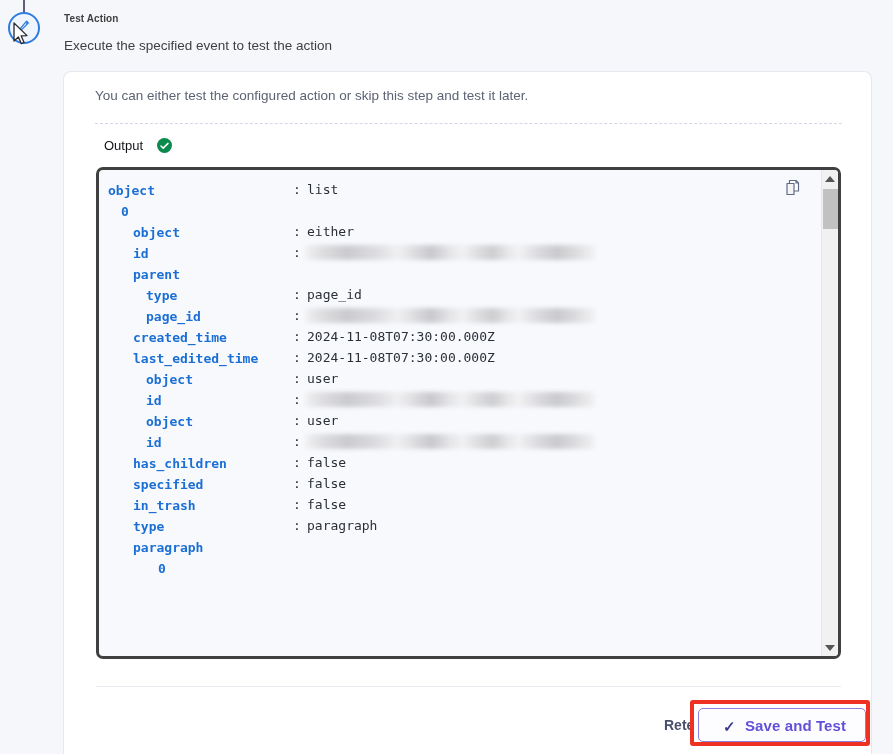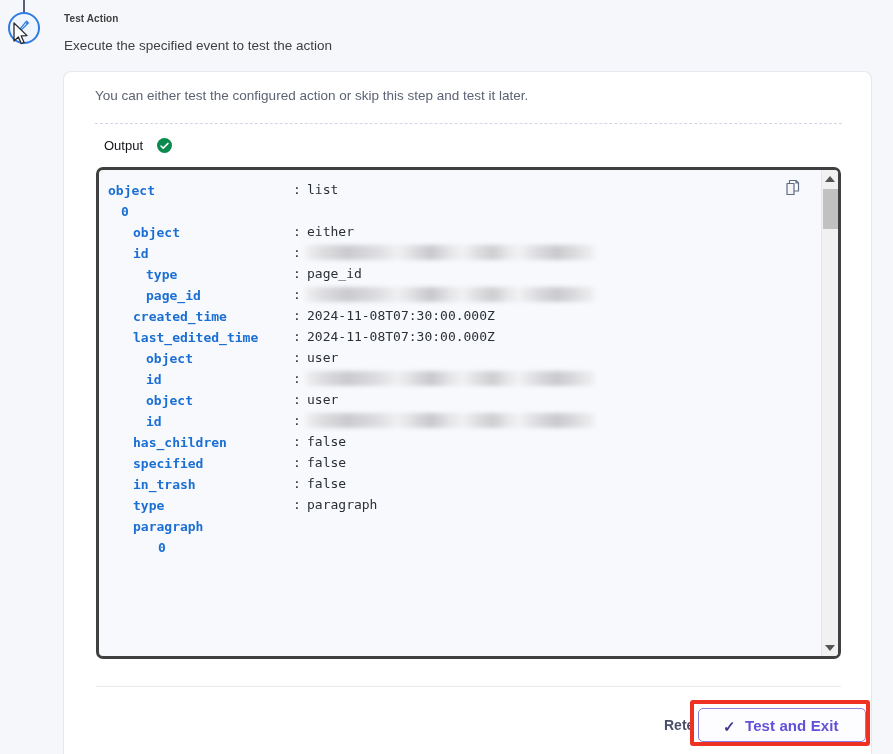--- a/index.html
+++ b/index.html
@@ -203,20 +203,21 @@
         <path d="M1 4 L3.2 6.1 L8 1.4" fill="none" stroke="#ffffff" stroke-width="1.5" stroke-linecap="round" stroke-linejoin="round"></path>
       </svg>
     </div>
 
     <div class="viewer">
       <div class="viewer-inner" id="json-rows">
           <div class="jrow ind0"><span class="jkey">object</span><span class="jcolon">:</span><span class="jval">list</span></div>
           <div class="jrow ind1"><span class="jkey">0</span></div>
           <div class="jrow ind2"><span class="jkey">object</span><span class="jcolon">:</span><span class="jval">either</span></div>
           <div class="jrow ind2"><span class="jkey">id</span><span class="jcolon">:</span><span class="jredact"></span></div>
+          <div class="jrow ind2"><span class="jkey">parent</span></div>
           <div class="jrow ind3"><span class="jkey">type</span><span class="jcolon">:</span><span class="jval">page_id</span></div>
           <div class="jrow ind3"><span class="jkey">page_id</span><span class="jcolon">:</span><span class="jredact"></span></div>
           <div class="jrow ind2"><span class="jkey">created_time</span><span class="jcolon">:</span><span class="jval">2024-11-08T07:30:00.000Z</span></div>
           <div class="jrow ind2"><span class="jkey">last_edited_time</span><span class="jcolon">:</span><span class="jval">2024-11-08T07:30:00.000Z</span></div>
           <div class="jrow ind3"><span class="jkey">object</span><span class="jcolon">:</span><span class="jval">user</span></div>
           <div class="jrow ind3"><span class="jkey">id</span><span class="jcolon">:</span><span class="jredact"></span></div>
           <div class="jrow ind3"><span class="jkey">object</span><span class="jcolon">:</span><span class="jval">user</span></div>
           <div class="jrow ind3"><span class="jkey">id</span><span class="jcolon">:</span><span class="jredact"></span></div>
           <div class="jrow ind2"><span class="jkey">has_children</span><span class="jcolon">:</span><span class="jval">false</span></div>
           <div class="jrow ind2"><span class="jkey">specified</span><span class="jcolon">:</span><span class="jval">false</span></div>
@@ -253,18 +254,18 @@
       </div>
     </div>
 
     <div class="foot-divider"></div>
 
     <div class="retest">Retest</div>
 
     <div class="save-wrap">
       <div class="save-btn">
         <span class="tick">✓</span>
-        <span class="lbl">Test and Exit</span>
+        <span class="lbl">Save and Test</span>
       </div>
     </div>
 
   </div>
 </div>
 
 </body></html>

